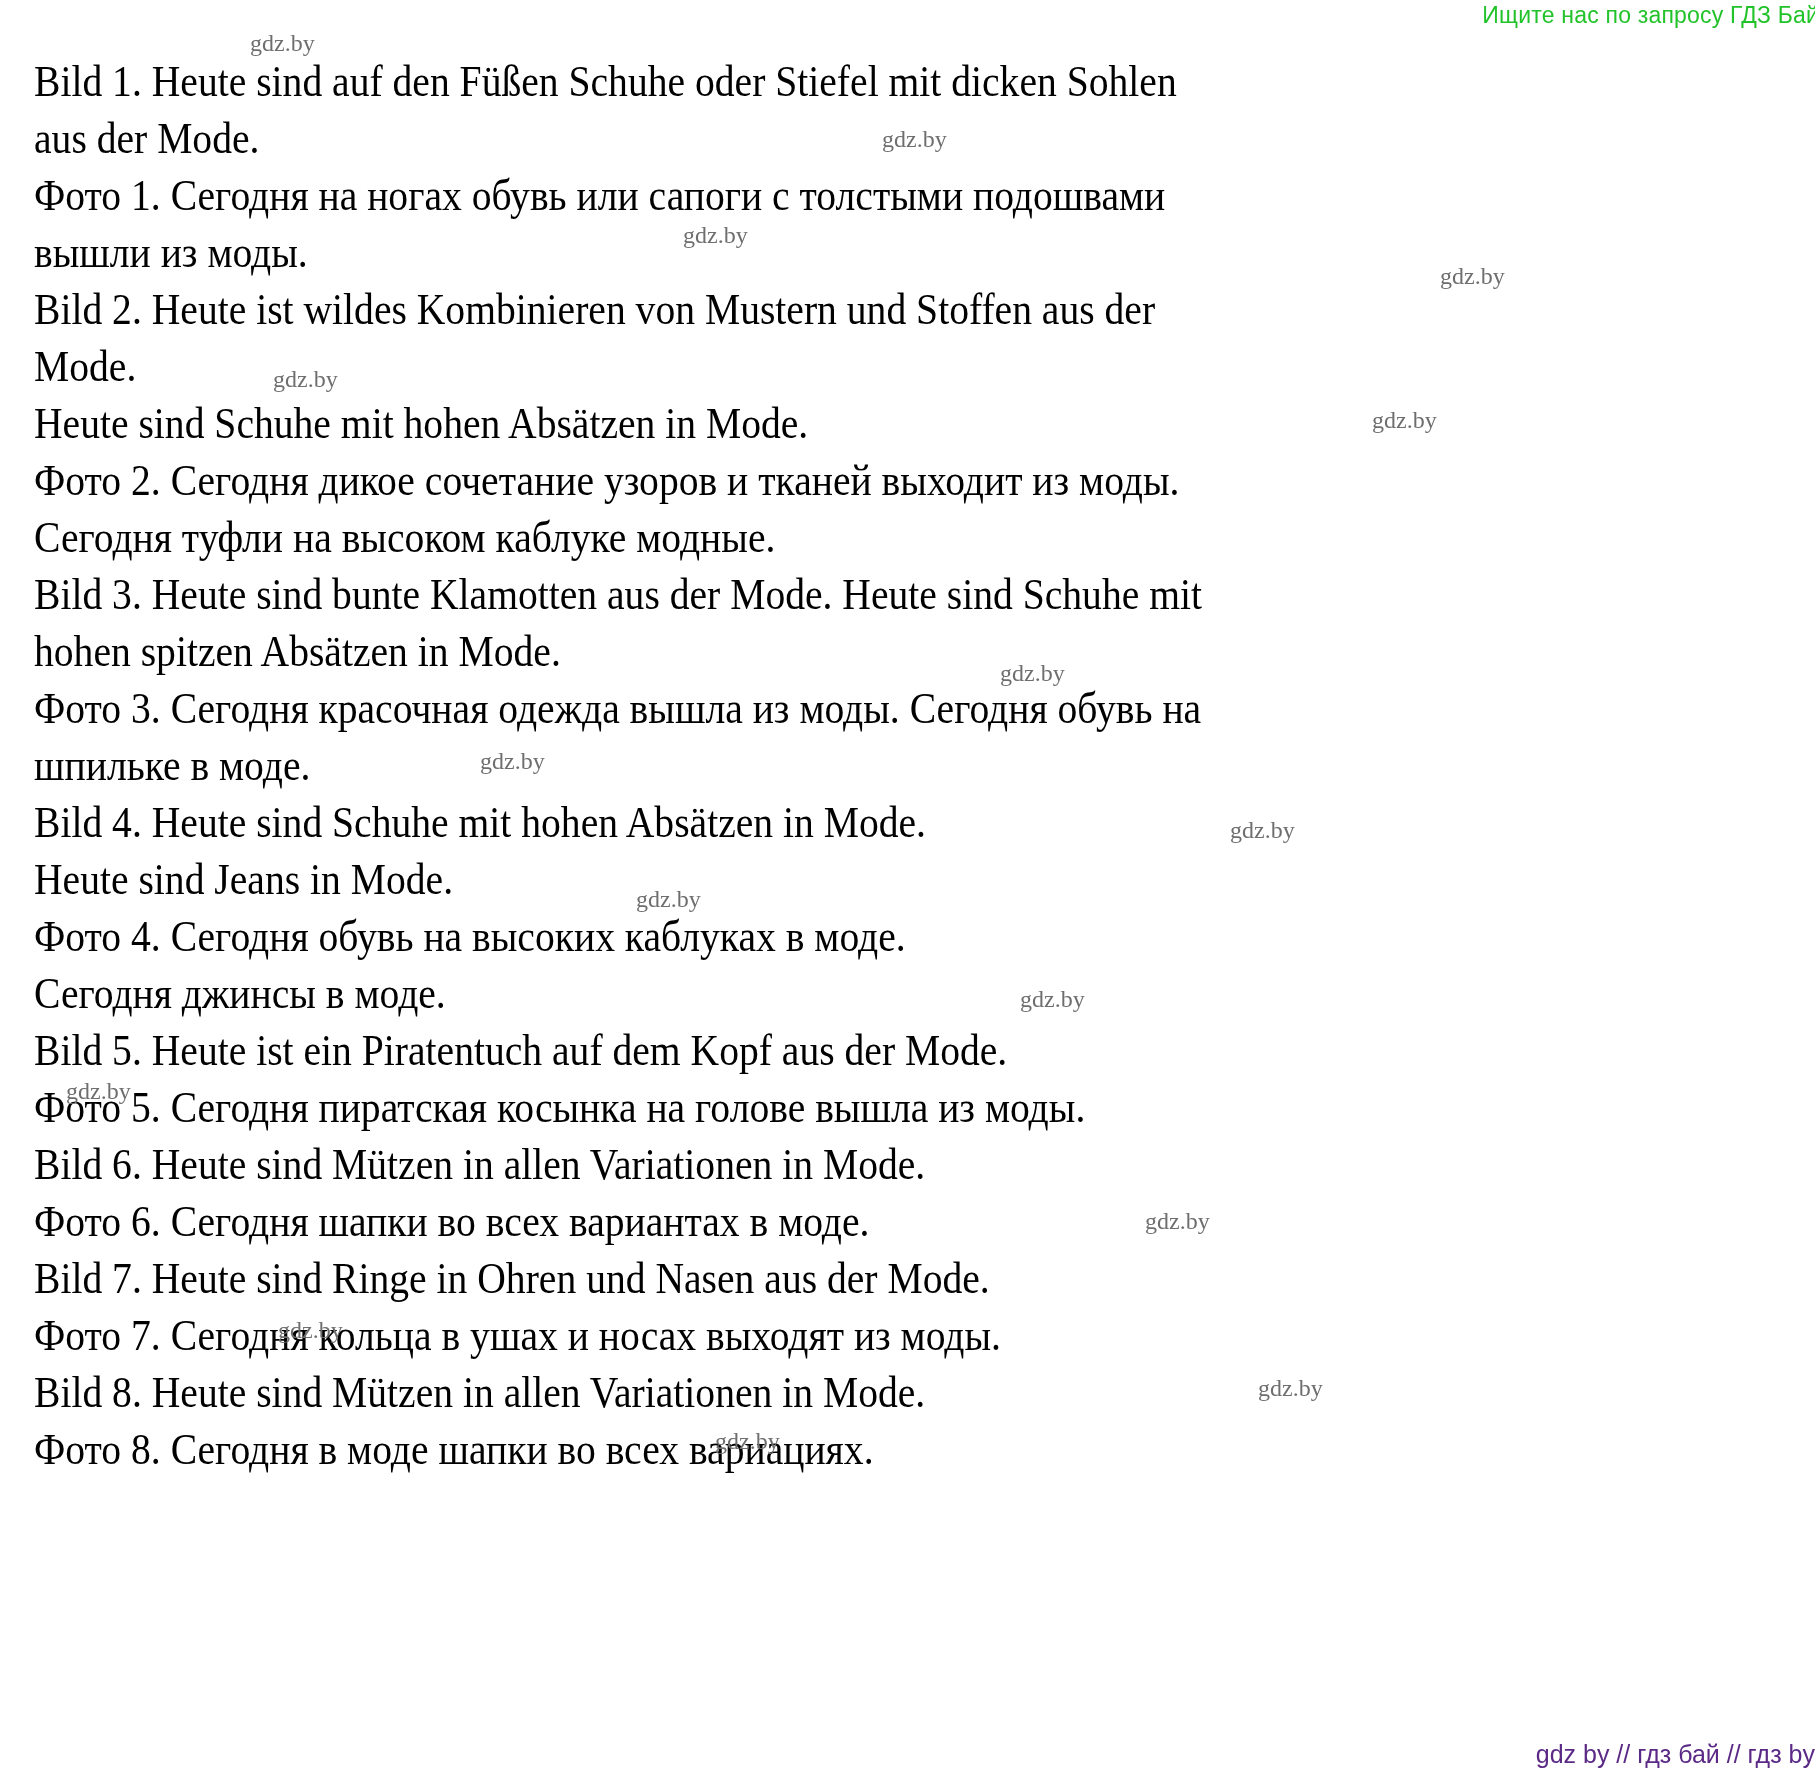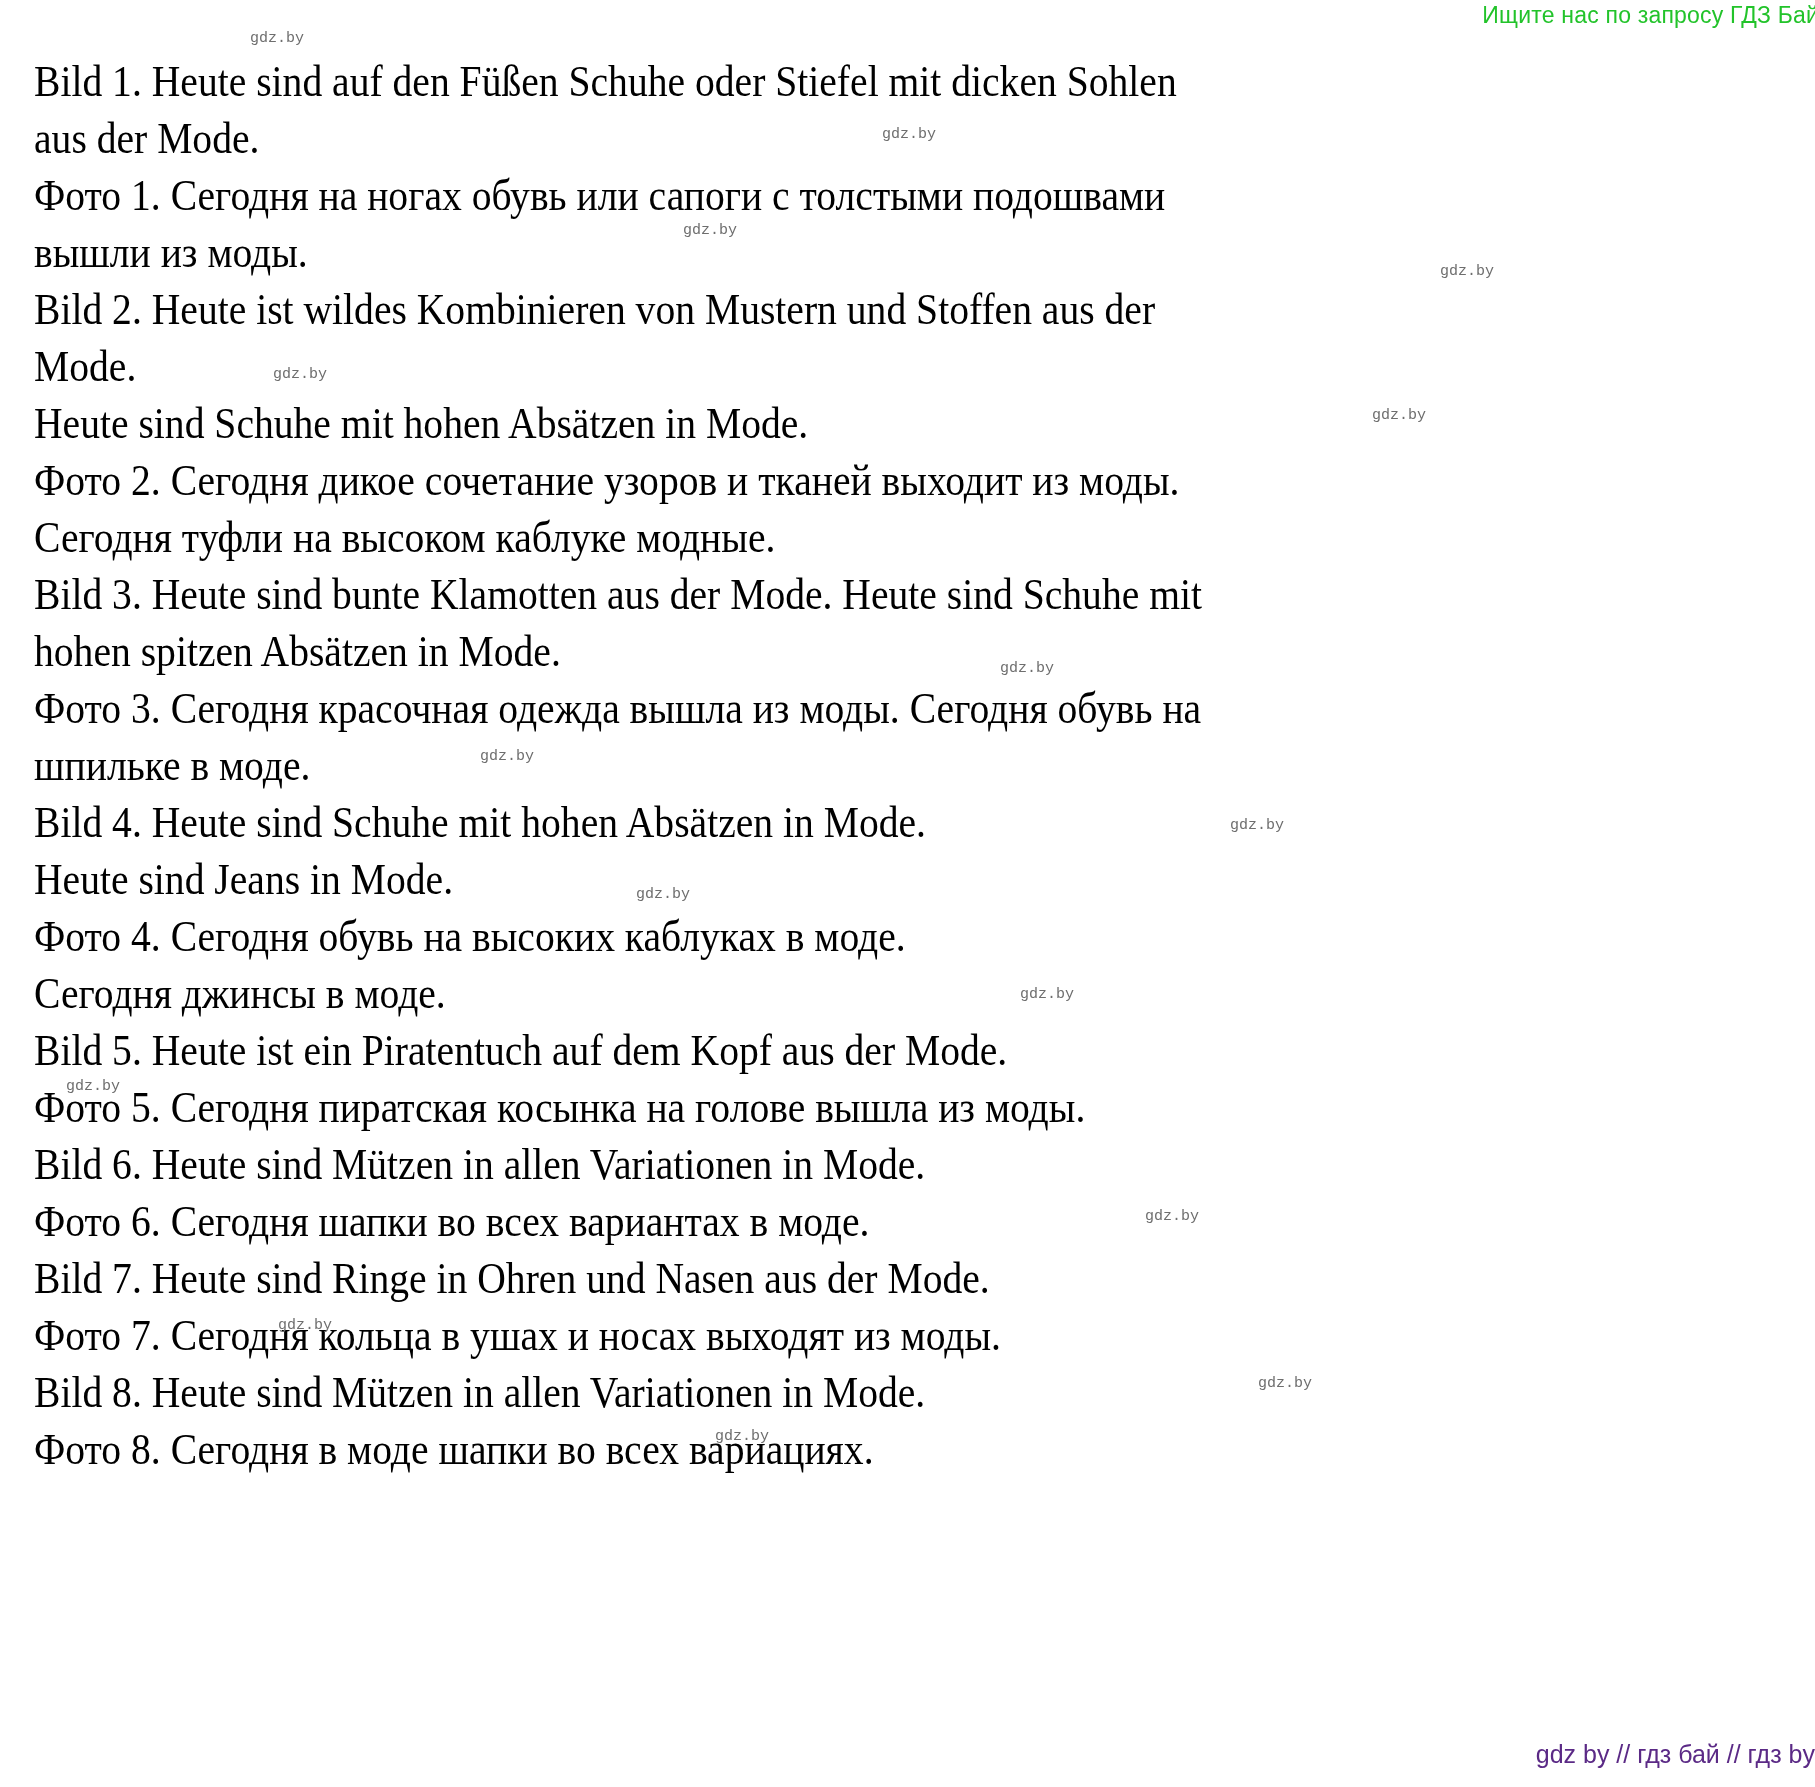--- a/index.html
+++ b/index.html
@@ -48,22 +48,22 @@
     transform-origin: left center;
     white-space: nowrap;
     margin: 0;
     padding: 0;
   }
 
   
   .wm {
     position: absolute;
     color: #6e6e6e;
-    font-family: Liberation Mono, monospace;
-    font-size: 15px;
+    font-family: Liberation Serif, serif;
+    font-size: 24px;
     font-weight: normal;
     white-space: nowrap;
     pointer-events: none;
   }
 
   
   #footer-links {
     position: absolute;
     bottom: 18px;
     left: 0;

